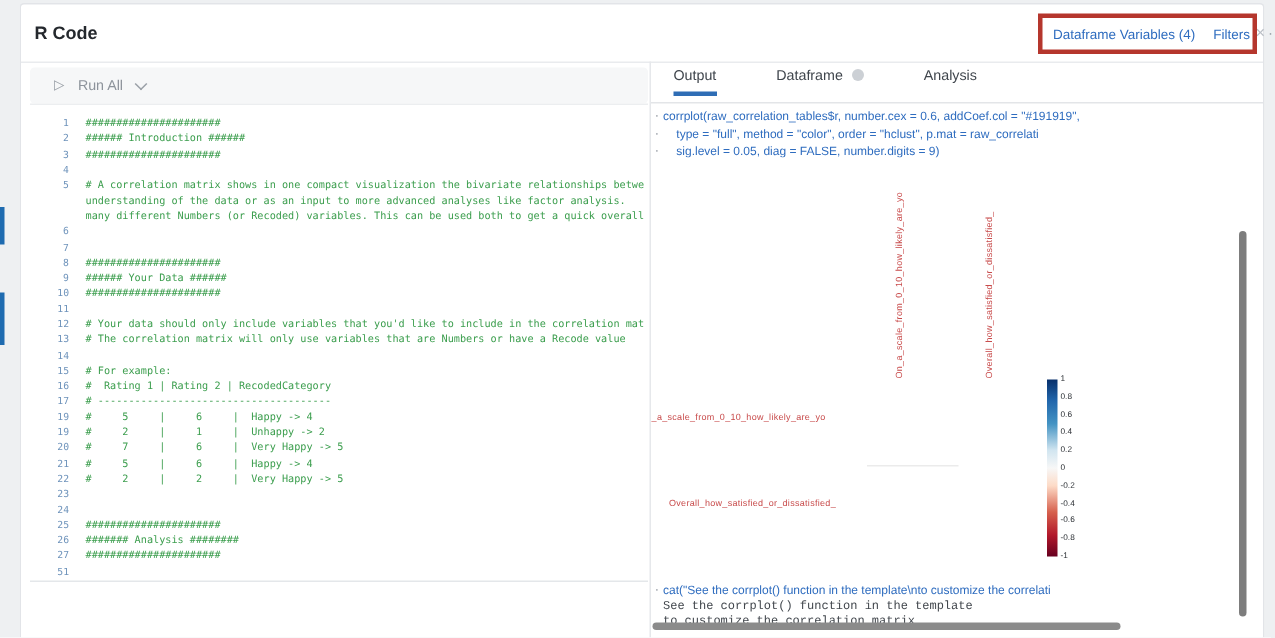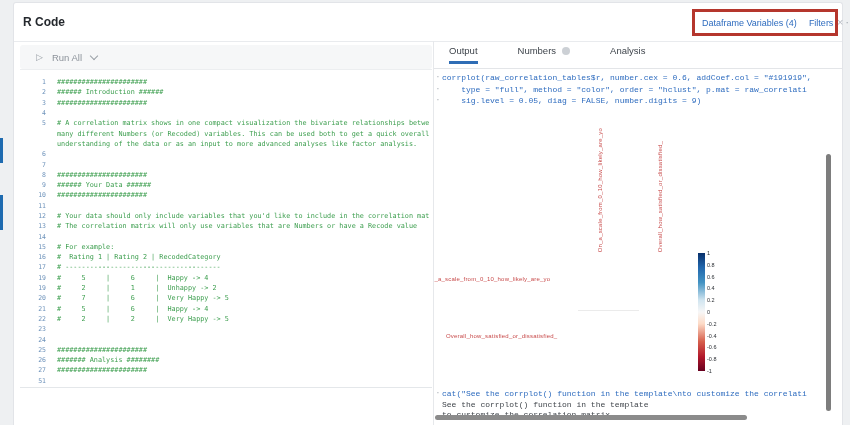--- a/index.html
+++ b/index.html
@@ -62,21 +62,21 @@
           display:flex;align-items:center;gap:40px;padding-left:15px;box-sizing:border-box;}
   .tab{font-size:9.5px;color:#3f454c;padding-bottom:8px;cursor:pointer;position:relative;}
   .tab.active{border-bottom:3px solid #2f6db5;padding-bottom:5px;}
   .badge{display:inline-block;width:8px;height:8px;border-radius:50%;background:#ccd0d5;
          margin-left:6px;vertical-align:middle;}
 
   .console{left:0;top:32px;right:0;}
   .cline{height:11.5px;white-space:nowrap;overflow:hidden;display:flex;}
   .bullet{flex:0 0 8px;text-align:center;color:#adb2b9;
           font-family:"DejaVu Sans Mono", monospace;font-size:8px;}
-  .ctext{font-family:Liberation Mono, monospace;font-size:8px;color:#2e6cbf;white-space:pre;}
+  .ctext{font-family:Liberation Sans, sans-serif;font-size:8px;color:#2e6cbf;white-space:pre;}
 
   
   .plot{left:0;top:64px;width:396px;height:284px;overflow:hidden;background:#fff;}
   .vlab{writing-mode:vertical-rl;transform:rotate(180deg);
         font-size:6px;color:#c84b4b;white-space:pre;letter-spacing:0.2px;}
   .vlab.c1{left:163px;bottom:137px;}
   .vlab.c2{left:223px;bottom:137px;}
   .hlab{font-size:6px;color:#c84b4b;white-space:pre;letter-spacing:0.2px;}
   .hlab.r1{left:-8px;top:171px;}
   .hlab.r2{left:12px;top:228px;}
@@ -121,22 +121,22 @@
     <span>Run All</span>
     <span class="chev"></span>
   </div>
 
   <div class="abs editor">
     <div class="crow"><span class="lnum">1</span><span class="lcode">######################</span></div>
     <div class="crow"><span class="lnum">2</span><span class="lcode">###### Introduction ######</span></div>
     <div class="crow"><span class="lnum">3</span><span class="lcode">######################</span></div>
     <div class="crow"><span class="lnum">4</span><span class="lcode"></span></div>
     <div class="crow"><span class="lnum">5</span><span class="lcode"># A correlation matrix shows in one compact visualization the bivariate relationships betwe</span></div>
+    <div class="crow"><span class="lnum"></span><span class="lcode">understanding of the data or as an input to more advanced analyses like factor analysis.</span></div>
     <div class="crow"><span class="lnum"></span><span class="lcode">many different Numbers (or Recoded) variables. This can be used both to get a quick overall</span></div>
-    <div class="crow"><span class="lnum"></span><span class="lcode">understanding of the data or as an input to more advanced analyses like factor analysis.</span></div>
     <div class="crow"><span class="lnum">6</span><span class="lcode"></span></div>
     <div class="crow"><span class="lnum">7</span><span class="lcode"></span></div>
     <div class="crow"><span class="lnum">8</span><span class="lcode">######################</span></div>
     <div class="crow"><span class="lnum">9</span><span class="lcode">###### Your Data ######</span></div>
     <div class="crow"><span class="lnum">10</span><span class="lcode">######################</span></div>
     <div class="crow"><span class="lnum">11</span><span class="lcode"></span></div>
     <div class="crow"><span class="lnum">12</span><span class="lcode"># Your data should only include variables that you'd like to include in the correlation mat</span></div>
     <div class="crow"><span class="lnum">13</span><span class="lcode"># The correlation matrix will only use variables that are Numbers or have a Recode value</span></div>
     <div class="crow"><span class="lnum">14</span><span class="lcode"></span></div>
     <div class="crow"><span class="lnum">15</span><span class="lcode"># For example:</span></div>
@@ -151,21 +151,21 @@
     <div class="crow"><span class="lnum">24</span><span class="lcode"></span></div>
     <div class="crow"><span class="lnum">25</span><span class="lcode">######################</span></div>
     <div class="crow"><span class="lnum">26</span><span class="lcode">####### Analysis ########</span></div>
     <div class="crow"><span class="lnum">27</span><span class="lcode">######################</span></div>
     <div class="crow"><span class="lnum">51</span><span class="lcode"></span></div>
   </div>
 
   <div class="abs rpanel">
     <div class="abs tabbar">
       <div class="tab active">Output</div>
-      <div class="tab"><span>Numbers</span><span class="badge"></span></div>
+      <div class="tab"><span>Dataframe</span><span class="badge"></span></div>
       <div class="tab">Analysis</div>
     </div>
 
     <div class="abs console">
       <div class="cline">
           <span class="bullet">·</span>
           <span class="ctext">corrplot(raw_correlation_tables$r, number.cex = 0.6, addCoef.col = "#191919",</span>
         </div>
       <div class="cline">
           <span class="bullet">·</span>

